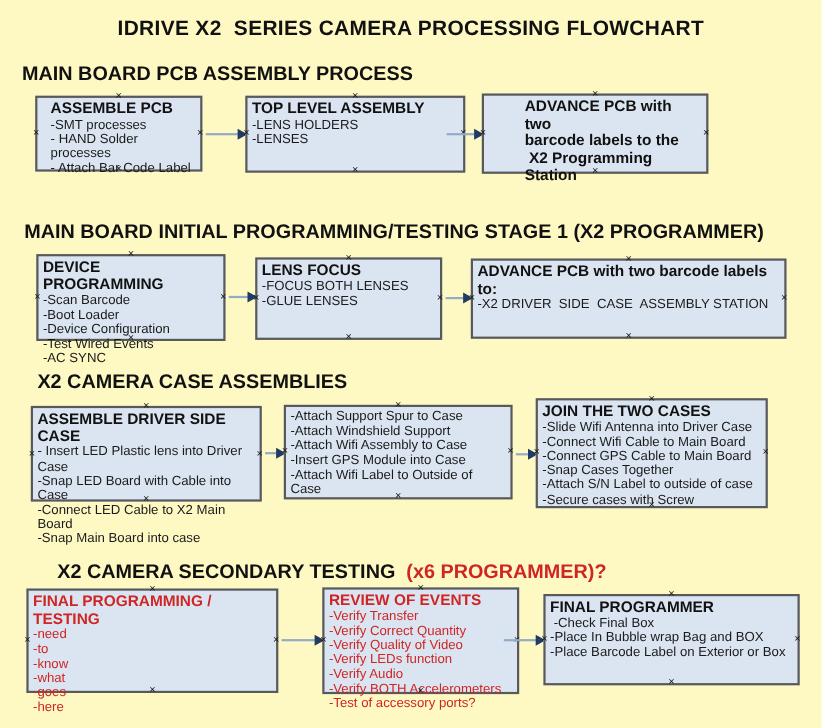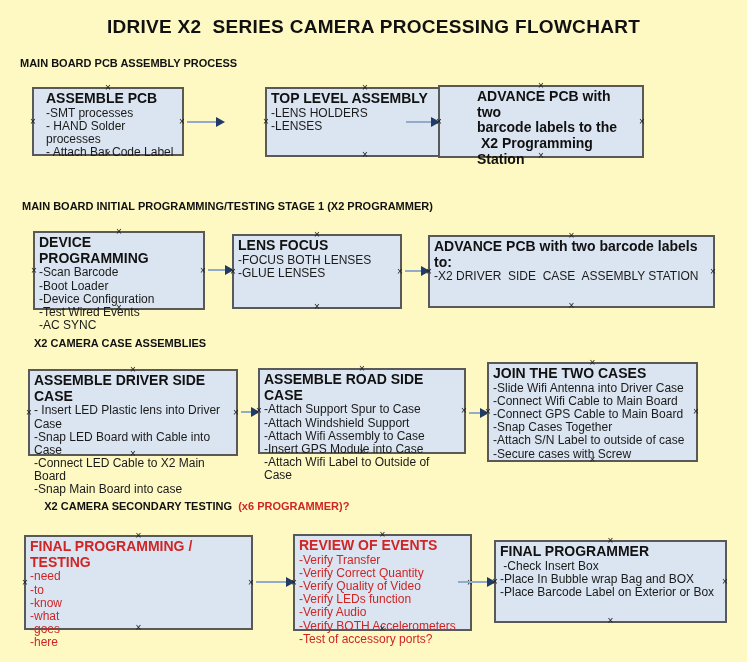--- a/index.html
+++ b/index.html
@@ -5,21 +5,21 @@
   html,body{margin:0;padding:0;background:#ffffff;}
   #canvas{
     position:relative;width:747px;height:662px;background:#fef9c3;
     font-family:"Liberation Sans",sans-serif;color:#111;overflow:hidden;
   }
   .chart-title{
     position:absolute;left:0;top:16px;width:747px;text-align:center;
     font-size:19px;font-weight:bold;letter-spacing:.3px;color:#111;white-space:pre-wrap;
   }
   .section-heading{
-    position:absolute;font-size:11px;font-weight:bold;color:#111;white-space:pre-wrap;
+    position:absolute;font-size:18px;font-weight:bold;color:#111;white-space:pre-wrap;
   }
   .section-heading .red{color:#cf2525;}
   .box{
     position:absolute;background:#dbe5f1;border:2px solid #595959;
     box-sizing:border-box;padding:2px 4px;overflow:visible;
   }
   .box-title{
     font-size:14px;font-weight:bold;line-height:1.12;white-space:pre-wrap;color:#111;
   }
   .box-body{
@@ -59,21 +59,21 @@
       <span class="anchor anchor-s">×</span>
       <span class="anchor anchor-e">×</span>
       <span class="anchor anchor-w">×</span>
     </div>
 
   <div class="arrow" style="left:185px;top:122px;width:38px;">
     <div class="arrow-line"></div>
     <div class="arrow-head"></div>
   </div>
 
-  <div class="box" style="left:223px;top:87px;width:200px;height:70px;margin-left:42px;">
+  <div class="box" style="left:223px;top:87px;width:200px;height:70px;">
     <div class="box-title">TOP LEVEL ASSEMBLY</div>
     <div class="box-body">-LENS HOLDERS
 -LENSES</div>
   <span class="anchor anchor-n">×</span>
       <span class="anchor anchor-s">×</span>
       <span class="anchor anchor-e">×</span>
       <span class="anchor anchor-w">×</span>
     </div>
 
   <div class="arrow" style="left:404px;top:122px;width:34px;">
@@ -148,21 +148,20 @@
       <span class="anchor anchor-e">×</span>
       <span class="anchor anchor-w">×</span>
     </div>
 
   <div class="arrow" style="left:239px;top:412px;width:19px;">
     <div class="arrow-line"></div>
     <div class="arrow-head"></div>
   </div>
 
   <div class="box" style="left:258px;top:368px;width:208px;height:86px;">
-    <div class="box-title">ASSEMBLE ROAD SIDE CASE</div>
     <div class="box-body">-Attach Support Spur to Case
 -Attach Windshield Support
 -Attach Wifi Assembly to Case
 -Insert GPS Module into Case
 -Attach Wifi Label to Outside of Case</div>
   <span class="anchor anchor-n">×</span>
       <span class="anchor anchor-s">×</span>
       <span class="anchor anchor-e">×</span>
       <span class="anchor anchor-w">×</span>
     </div>
@@ -224,21 +223,21 @@
       <span class="anchor anchor-w">×</span>
     </div>
 
   <div class="arrow" style="left:456px;top:582px;width:38px;">
     <div class="arrow-line"></div>
     <div class="arrow-head"></div>
   </div>
 
   <div class="box" style="left:494px;top:540px;width:233px;height:83px;">
     <div class="box-title">FINAL PROGRAMMER</div>
-    <div class="box-body"> -Check Insert Box
+    <div class="box-body"> -Check Final Box
 -Place In Bubble wrap Bag and BOX
 -Place Barcode Label on Exterior or Box</div>
   <span class="anchor anchor-n">×</span>
       <span class="anchor anchor-s">×</span>
       <span class="anchor anchor-e">×</span>
       <span class="anchor anchor-w">×</span>
     </div>
 
 </div>
 

